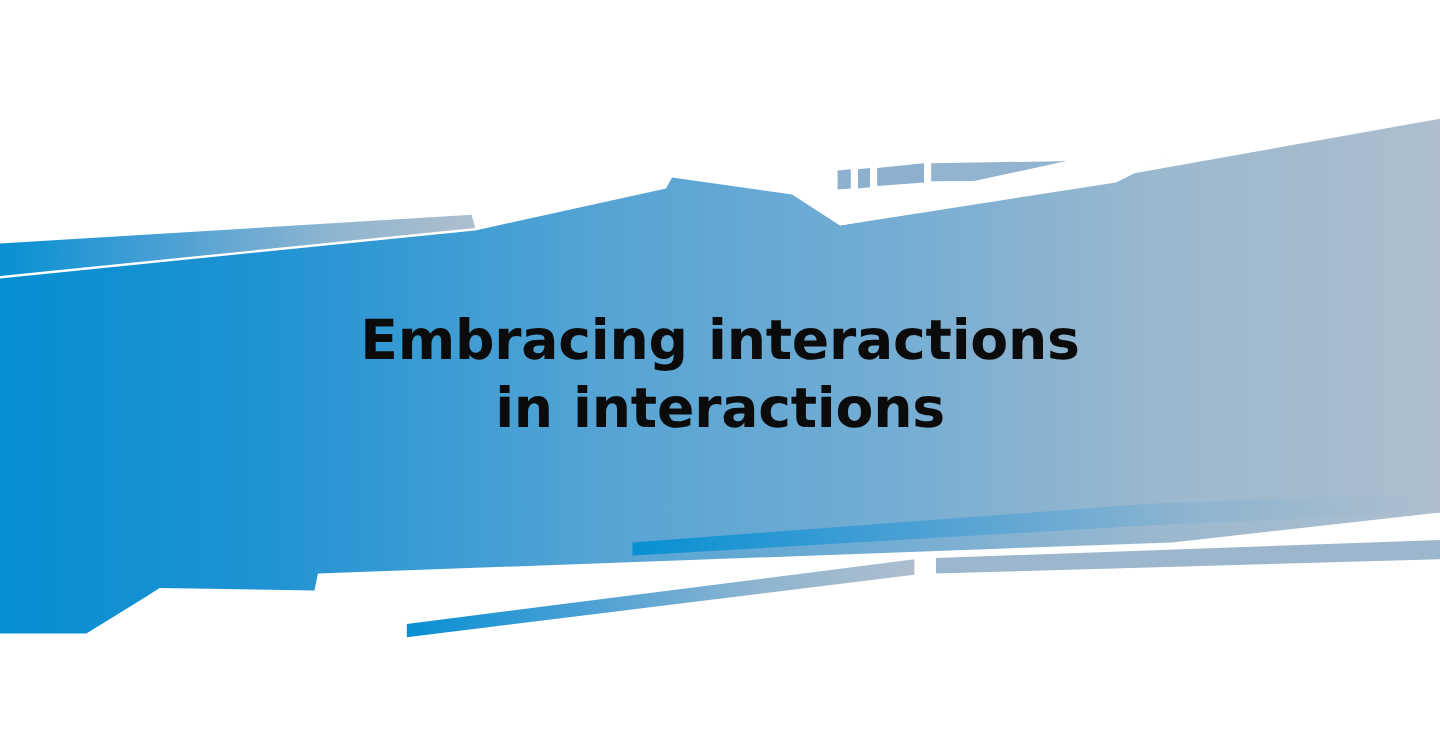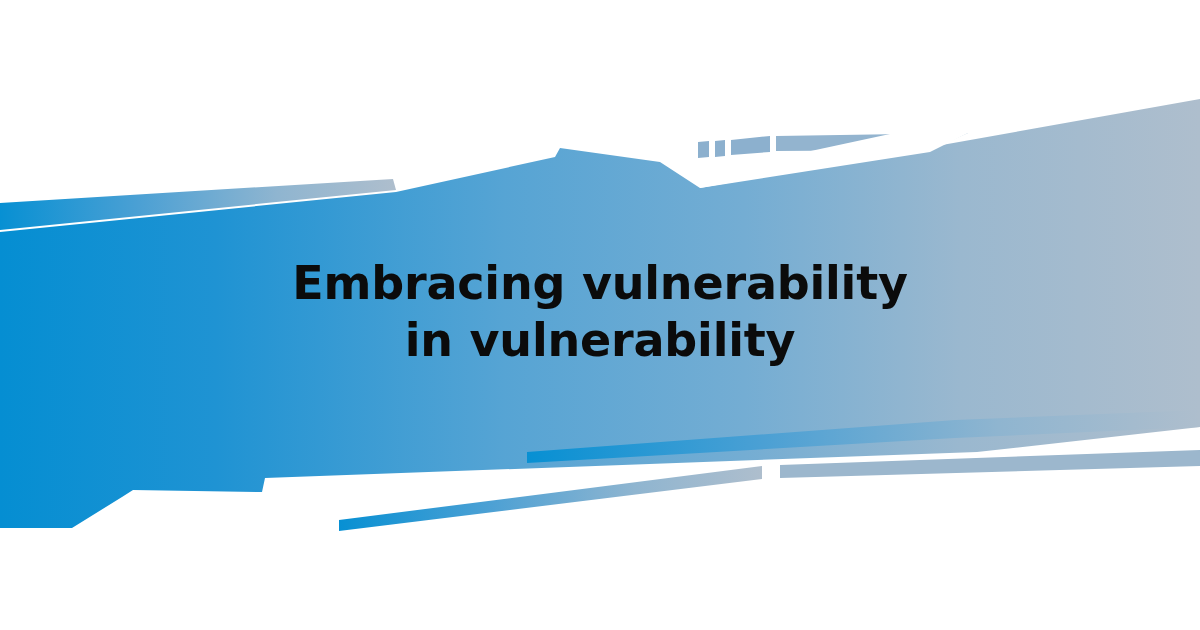--- a/index.html
+++ b/index.html
@@ -101,16 +101,16 @@
 
       <path fill="url(#blueGradAlt)" d="M 339,520 L 762,466 L 762,479 L 339,531 Z"></path>
 
       <path fill="#9cb7cd" d="M 780,465 L 1200,450 L 1200,466 L 780,478 Z"></path>
 
       <path fill="url(#blueGradAlt)" d="M 527,452 L 955,420 L 1200,410 L 1200,427 L 955,438 L 527,463 Z"></path>
     </g>
   </svg>
 
   <div id="title-layer">
-    <h1 id="banner-title">Embracing vulnerability in vulnerability</h1>
+    <h1 id="banner-title">Embracing interactions in interactions</h1>
   </div>
 
 </div>
 
 </body></html>

